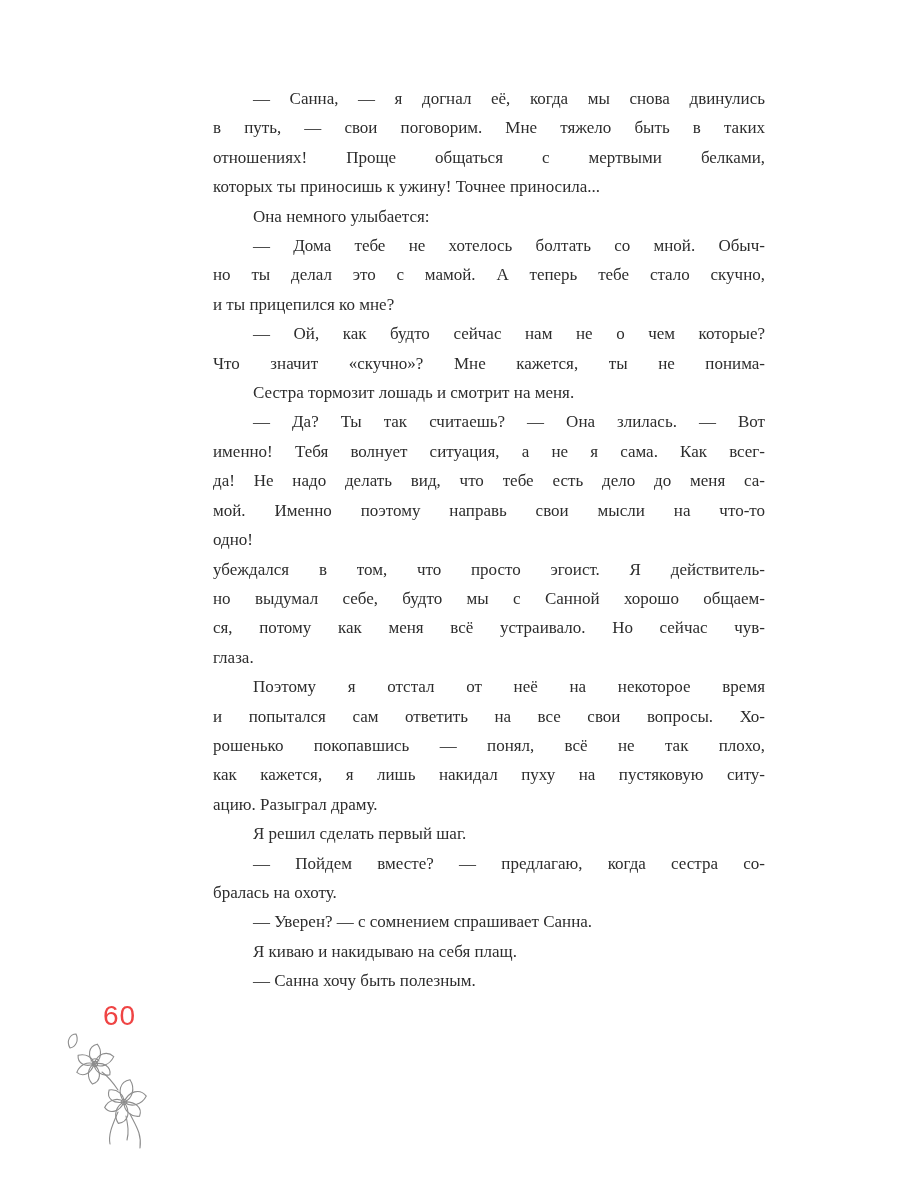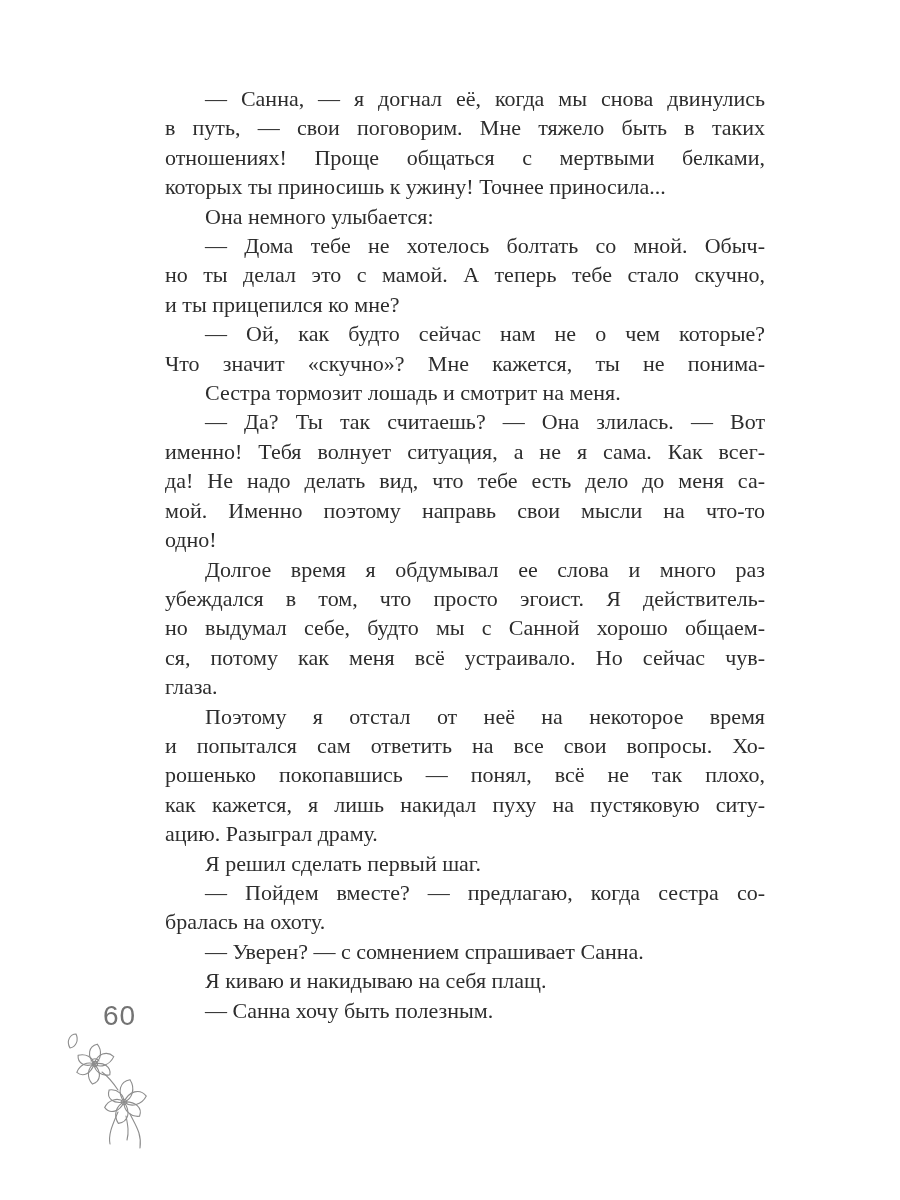--- a/index.html
+++ b/index.html
@@ -20,41 +20,42 @@
     background: #ffffff;
   }
   .text-block {
     position: absolute;
     left: 165px;
     top: 84px;
     width: 600px;
     color: #2d2d2d;
   }
   .line {
-    font-size: 22px;
+    font-size: 17px;
     line-height: 29.4px;
     text-align: justify;
     text-align-last: justify;
     white-space: normal;
+    margin-left: 48px;
   }
   .line.first {
     text-indent: 40px;
   }
   .line.last {
     text-align-last: left;
   }
   .page-number {
     position: absolute;
     left: 103px;
     top: 1000px;
     font-family: "Liberation Sans", sans-serif;
     font-size: 28px;
     font-weight: 400;
     letter-spacing: 1px;
-    color: #737373;
+    color: #ef4444;
   }
   .flower {
     position: absolute;
     left: 56px;
     top: 1026px;
     width: 118px;
     height: 126px;
   }
   .flower * {
     fill: none;
@@ -78,21 +79,20 @@
       <div class="line">но ты делал это с мамой. А теперь тебе стало скучно,</div>
       <div class="line last">и ты прицепился ко мне?</div>
       <div class="line first">— Ой, как будто сейчас нам не о чем которые?</div>
       <div class="line">Что значит «скучно»? Мне кажется, ты не понима-</div>
       <div class="line first last">Сестра тормозит лошадь и смотрит на меня.</div>
       <div class="line first">— Да? Ты так считаешь? — Она злилась. — Вот</div>
       <div class="line">именно! Тебя волнует ситуация, а не я сама. Как всег-</div>
       <div class="line">да! Не надо делать вид, что тебе есть дело до меня са-</div>
       <div class="line">мой. Именно поэтому направь свои мысли на что-то</div>
       <div class="line last">одно!</div>
-      <div class="line first">Долгое время я обдумывал ее слова и много раз</div>
       <div class="line">убеждался в том, что просто эгоист. Я действитель-</div>
       <div class="line">но выдумал себе, будто мы с Санной хорошо общаем-</div>
       <div class="line">ся, потому как меня всё устраивало. Но сейчас чув-</div>
       <div class="line last">глаза.</div>
       <div class="line first">Поэтому я отстал от неё на некоторое время</div>
       <div class="line">и попытался сам ответить на все свои вопросы. Хо-</div>
       <div class="line">рошенько покопавшись — понял, всё не так плохо,</div>
       <div class="line">как кажется, я лишь накидал пуху на пустяковую ситу-</div>
       <div class="line last">ацию. Разыграл драму.</div>
       <div class="line first last">Я решил сделать первый шаг.</div>

